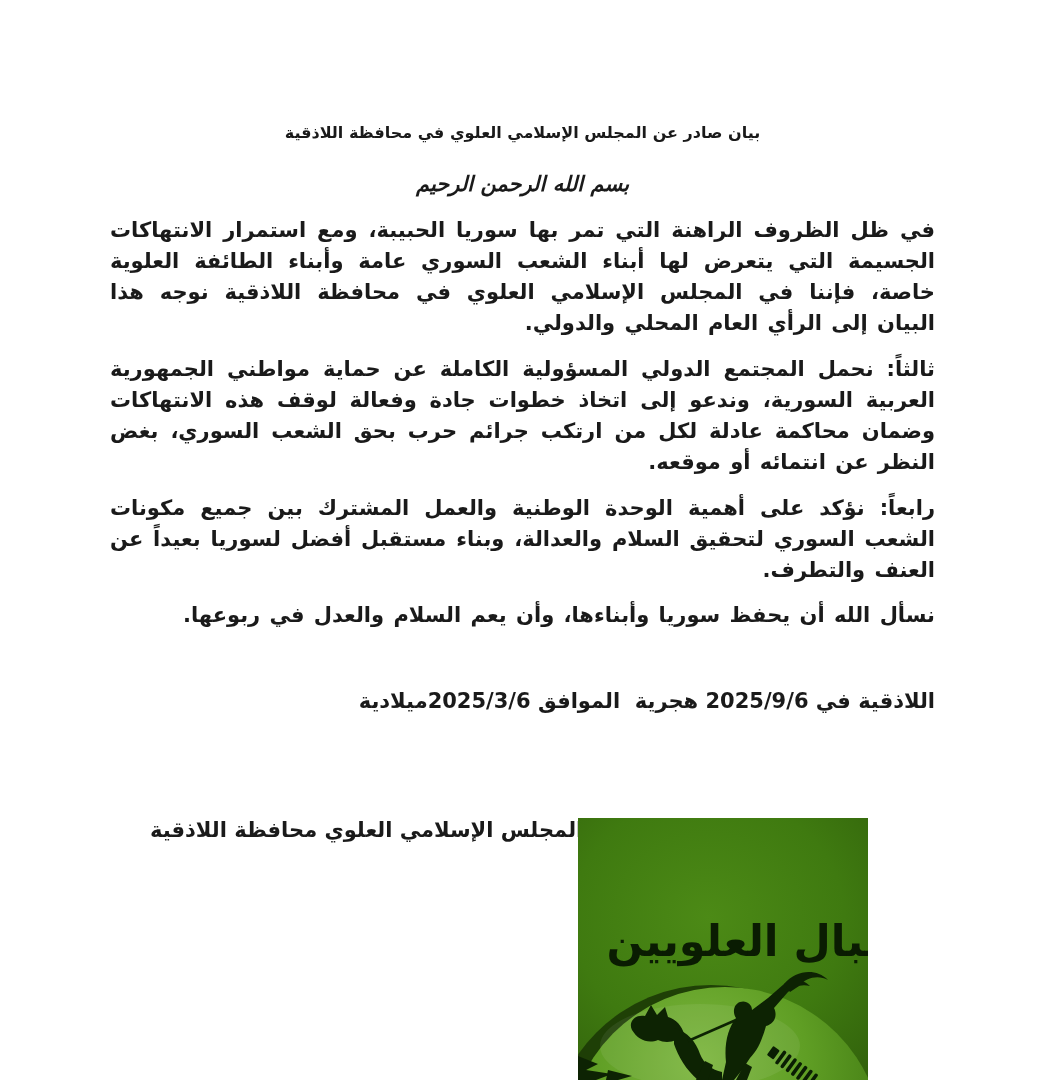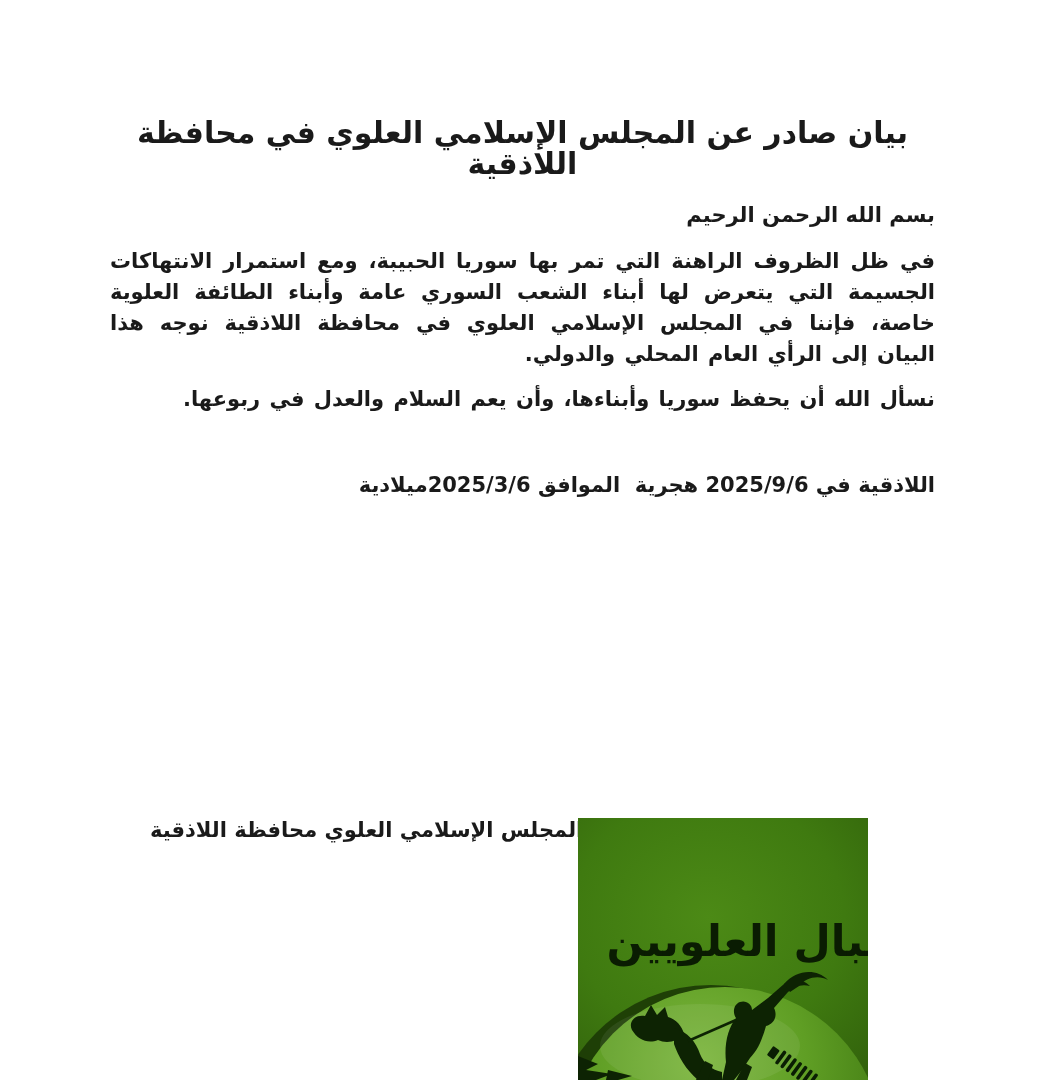--- a/index.html
+++ b/index.html
@@ -15,28 +15,29 @@
   .doc{
     position:absolute;
     top:0; right:0; left:0;
     padding:117px 112px 0 110px;
     direction:rtl;
     font-weight:bold;
     font-size:21px;
     line-height:31px;
   }
   .doc-title{
-    font-size:30px;
+    font-size:16px;
     font-weight:bold;
     text-align:center;
     margin:0 0 21px 0;
   }
   .basmala{
     margin:12px 0 11px 0;
-    text-align:right;
+    text-align:center;
+    font-style:italic;
   }
   .para{
     margin:15px 0 14px 0;
     text-align:justify;
     text-align-last:right;
     word-spacing:2px;
   }
   .closing{
     margin:0;
     text-align:right;
@@ -74,20 +75,22 @@
 </style>
 </head>
 <body>
 
 <div class="page">
 
   <main class="doc">
     <h1 class="doc-title">بيان صادر عن المجلس الإسلامي العلوي في محافظة اللاذقية</h1>
     <p class="basmala">بسم الله الرحمن الرحيم</p>
     <p class="para">في ظل الظروف الراهنة التي تمر بها سوريا الحبيبة، ومع استمرار الانتهاكات الجسيمة التي يتعرض لها أبناء الشعب السوري عامة وأبناء الطائفة العلوية خاصة، فإننا في المجلس الإسلامي العلوي في محافظة اللاذقية نوجه هذا البيان إلى الرأي العام المحلي والدولي.</p>
+    <p class="para">ثالثاً: نحمل المجتمع الدولي المسؤولية الكاملة عن حماية مواطني الجمهورية العربية السورية، وندعو إلى اتخاذ خطوات جادة وفعالة لوقف هذه الانتهاكات وضمان محاكمة عادلة لكل من ارتكب جرائم حرب بحق الشعب السوري، بغض النظر عن انتمائه أو موقعه.</p>
+    <p class="para">رابعاً: نؤكد على أهمية الوحدة الوطنية والعمل المشترك بين جميع مكونات الشعب السوري لتحقيق السلام والعدالة، وبناء مستقبل أفضل لسوريا بعيداً عن العنف والتطرف.</p>
     <p class="closing">نسأل الله أن يحفظ سوريا وأبناءها، وأن يعم السلام والعدل في ربوعها.</p>
     <p class="date-line">اللاذقية في 2025/9/6 هجرية  الموافق 2025/3/6ميلادية</p>
   </main>
 
   <div class="signature">المجلس الإسلامي العلوي محافظة اللاذقية</div>
 
   <figure class="emblem">
     <svg viewBox="0 0 290 262" xmlns="http://www.w3.org/2000/svg">
       <defs>
         <radialGradient id="g-bg" cx="45%" cy="38%" r="85%">

